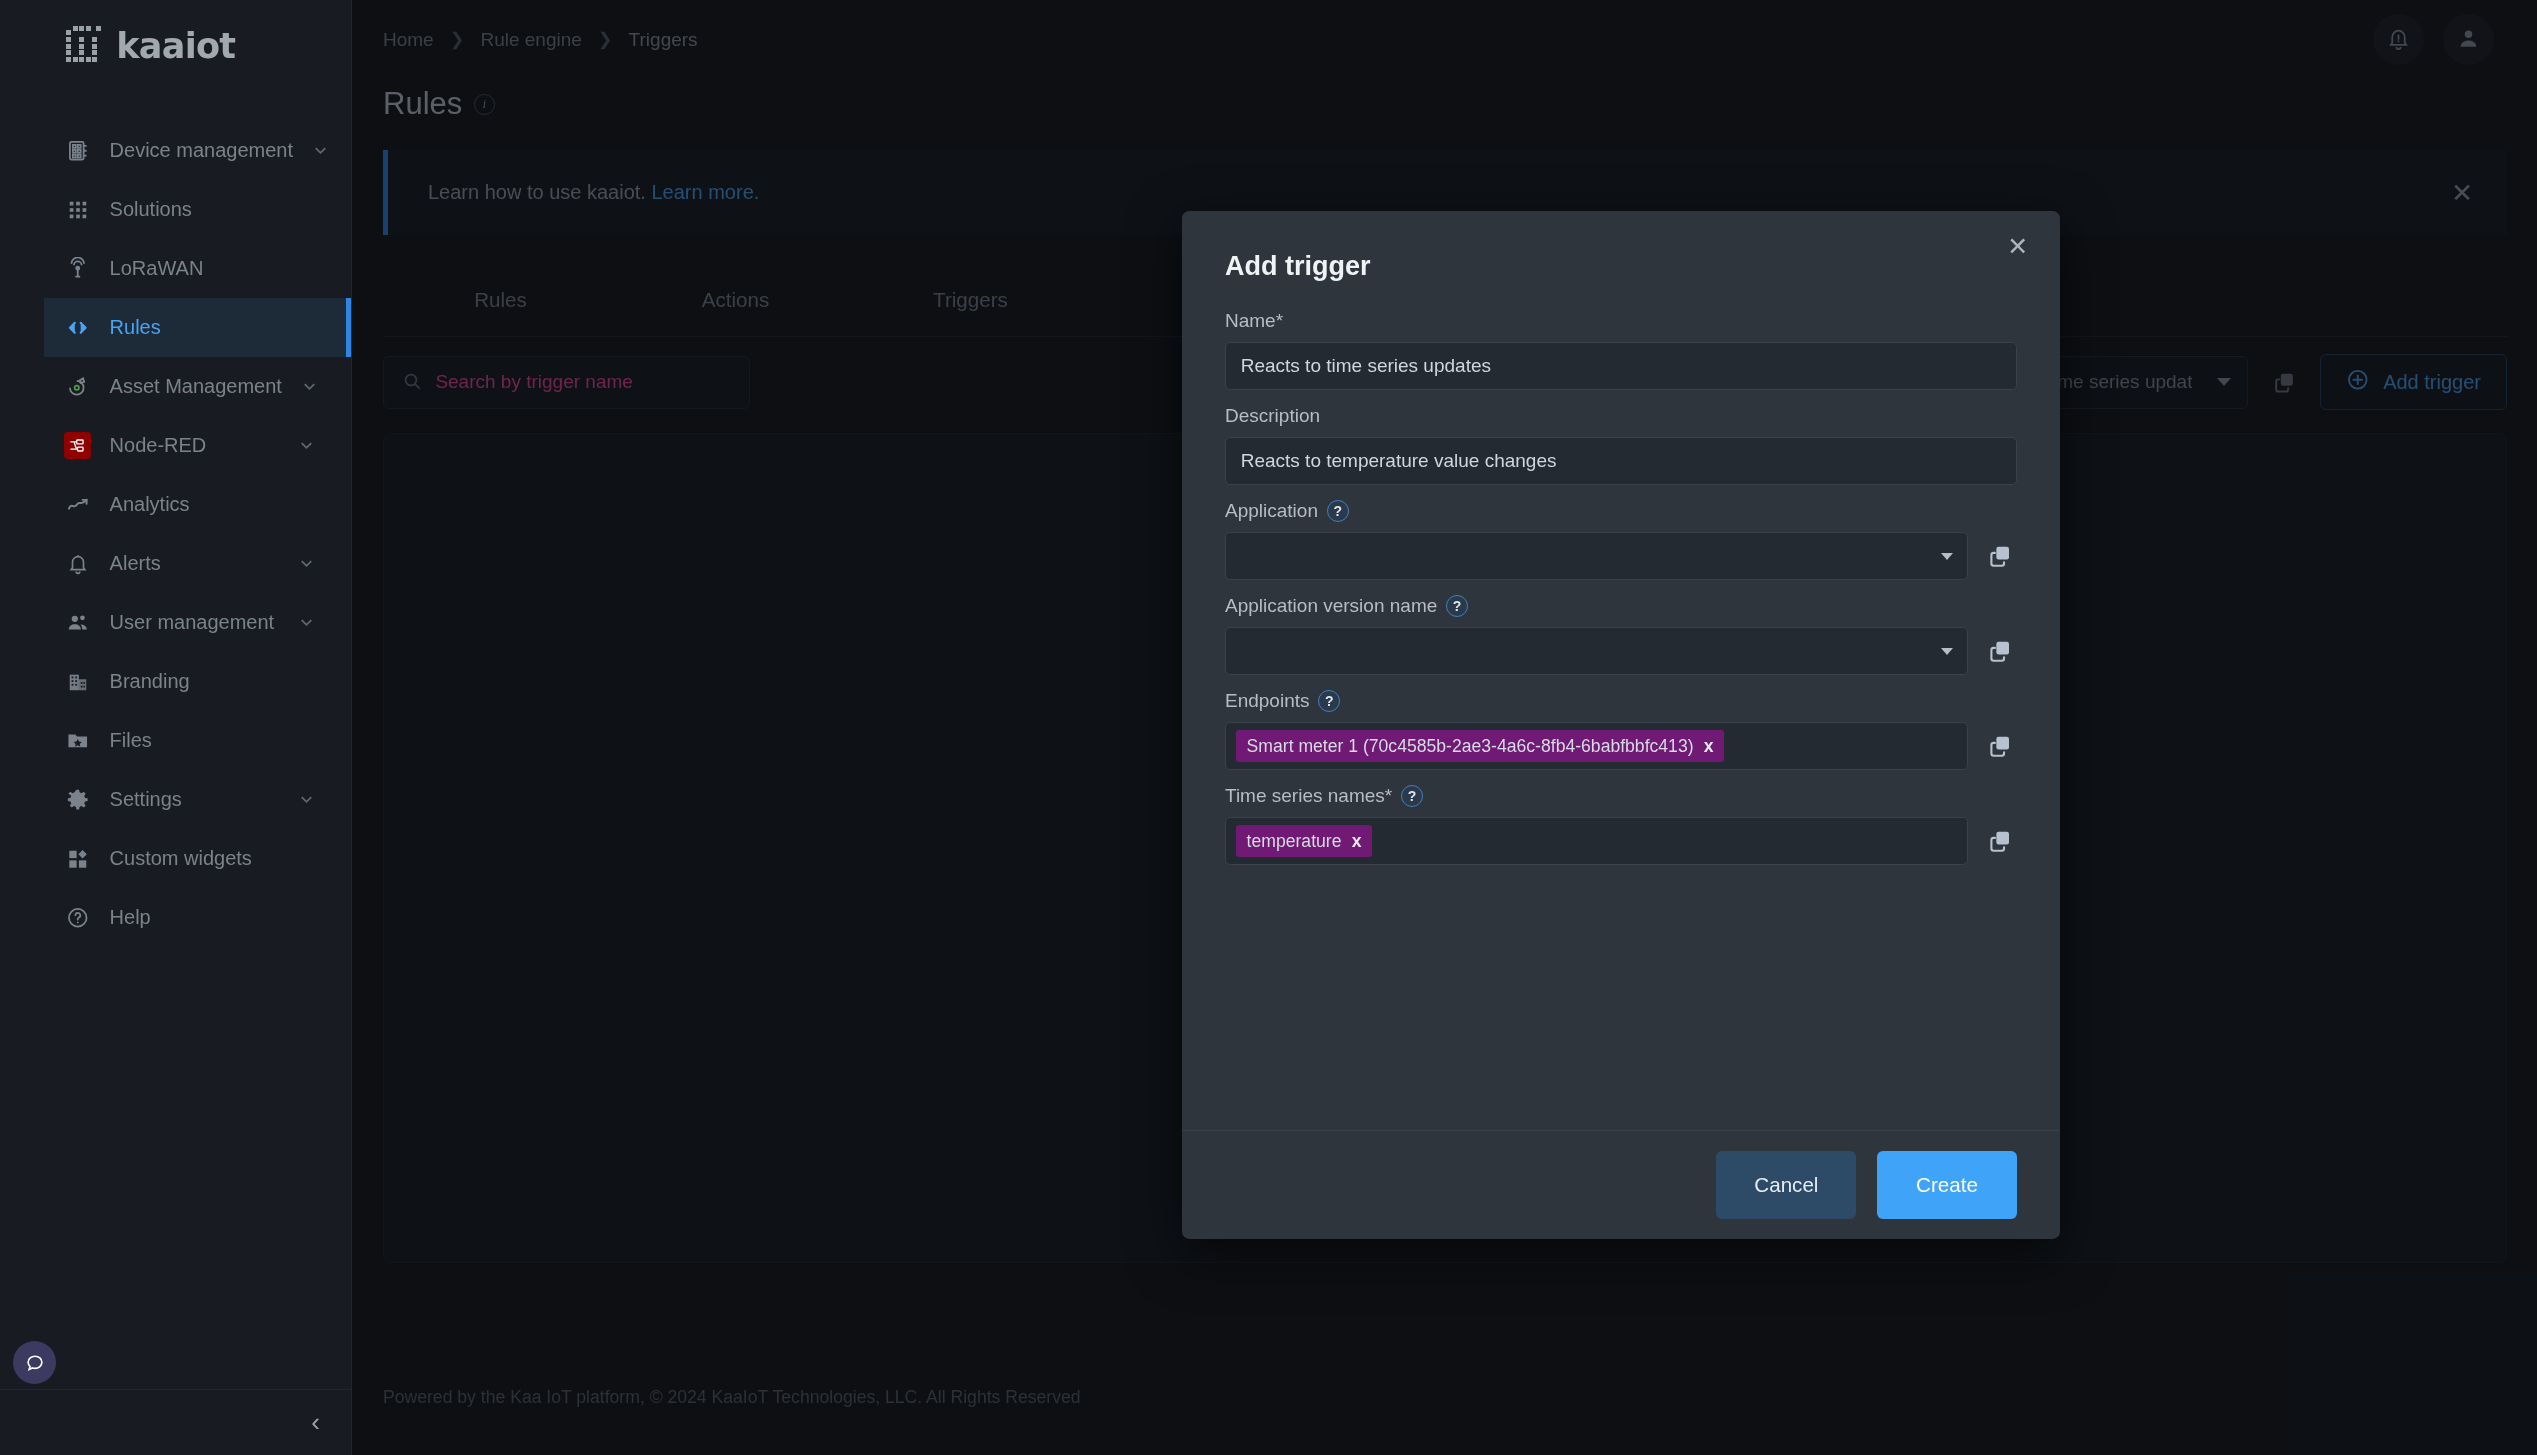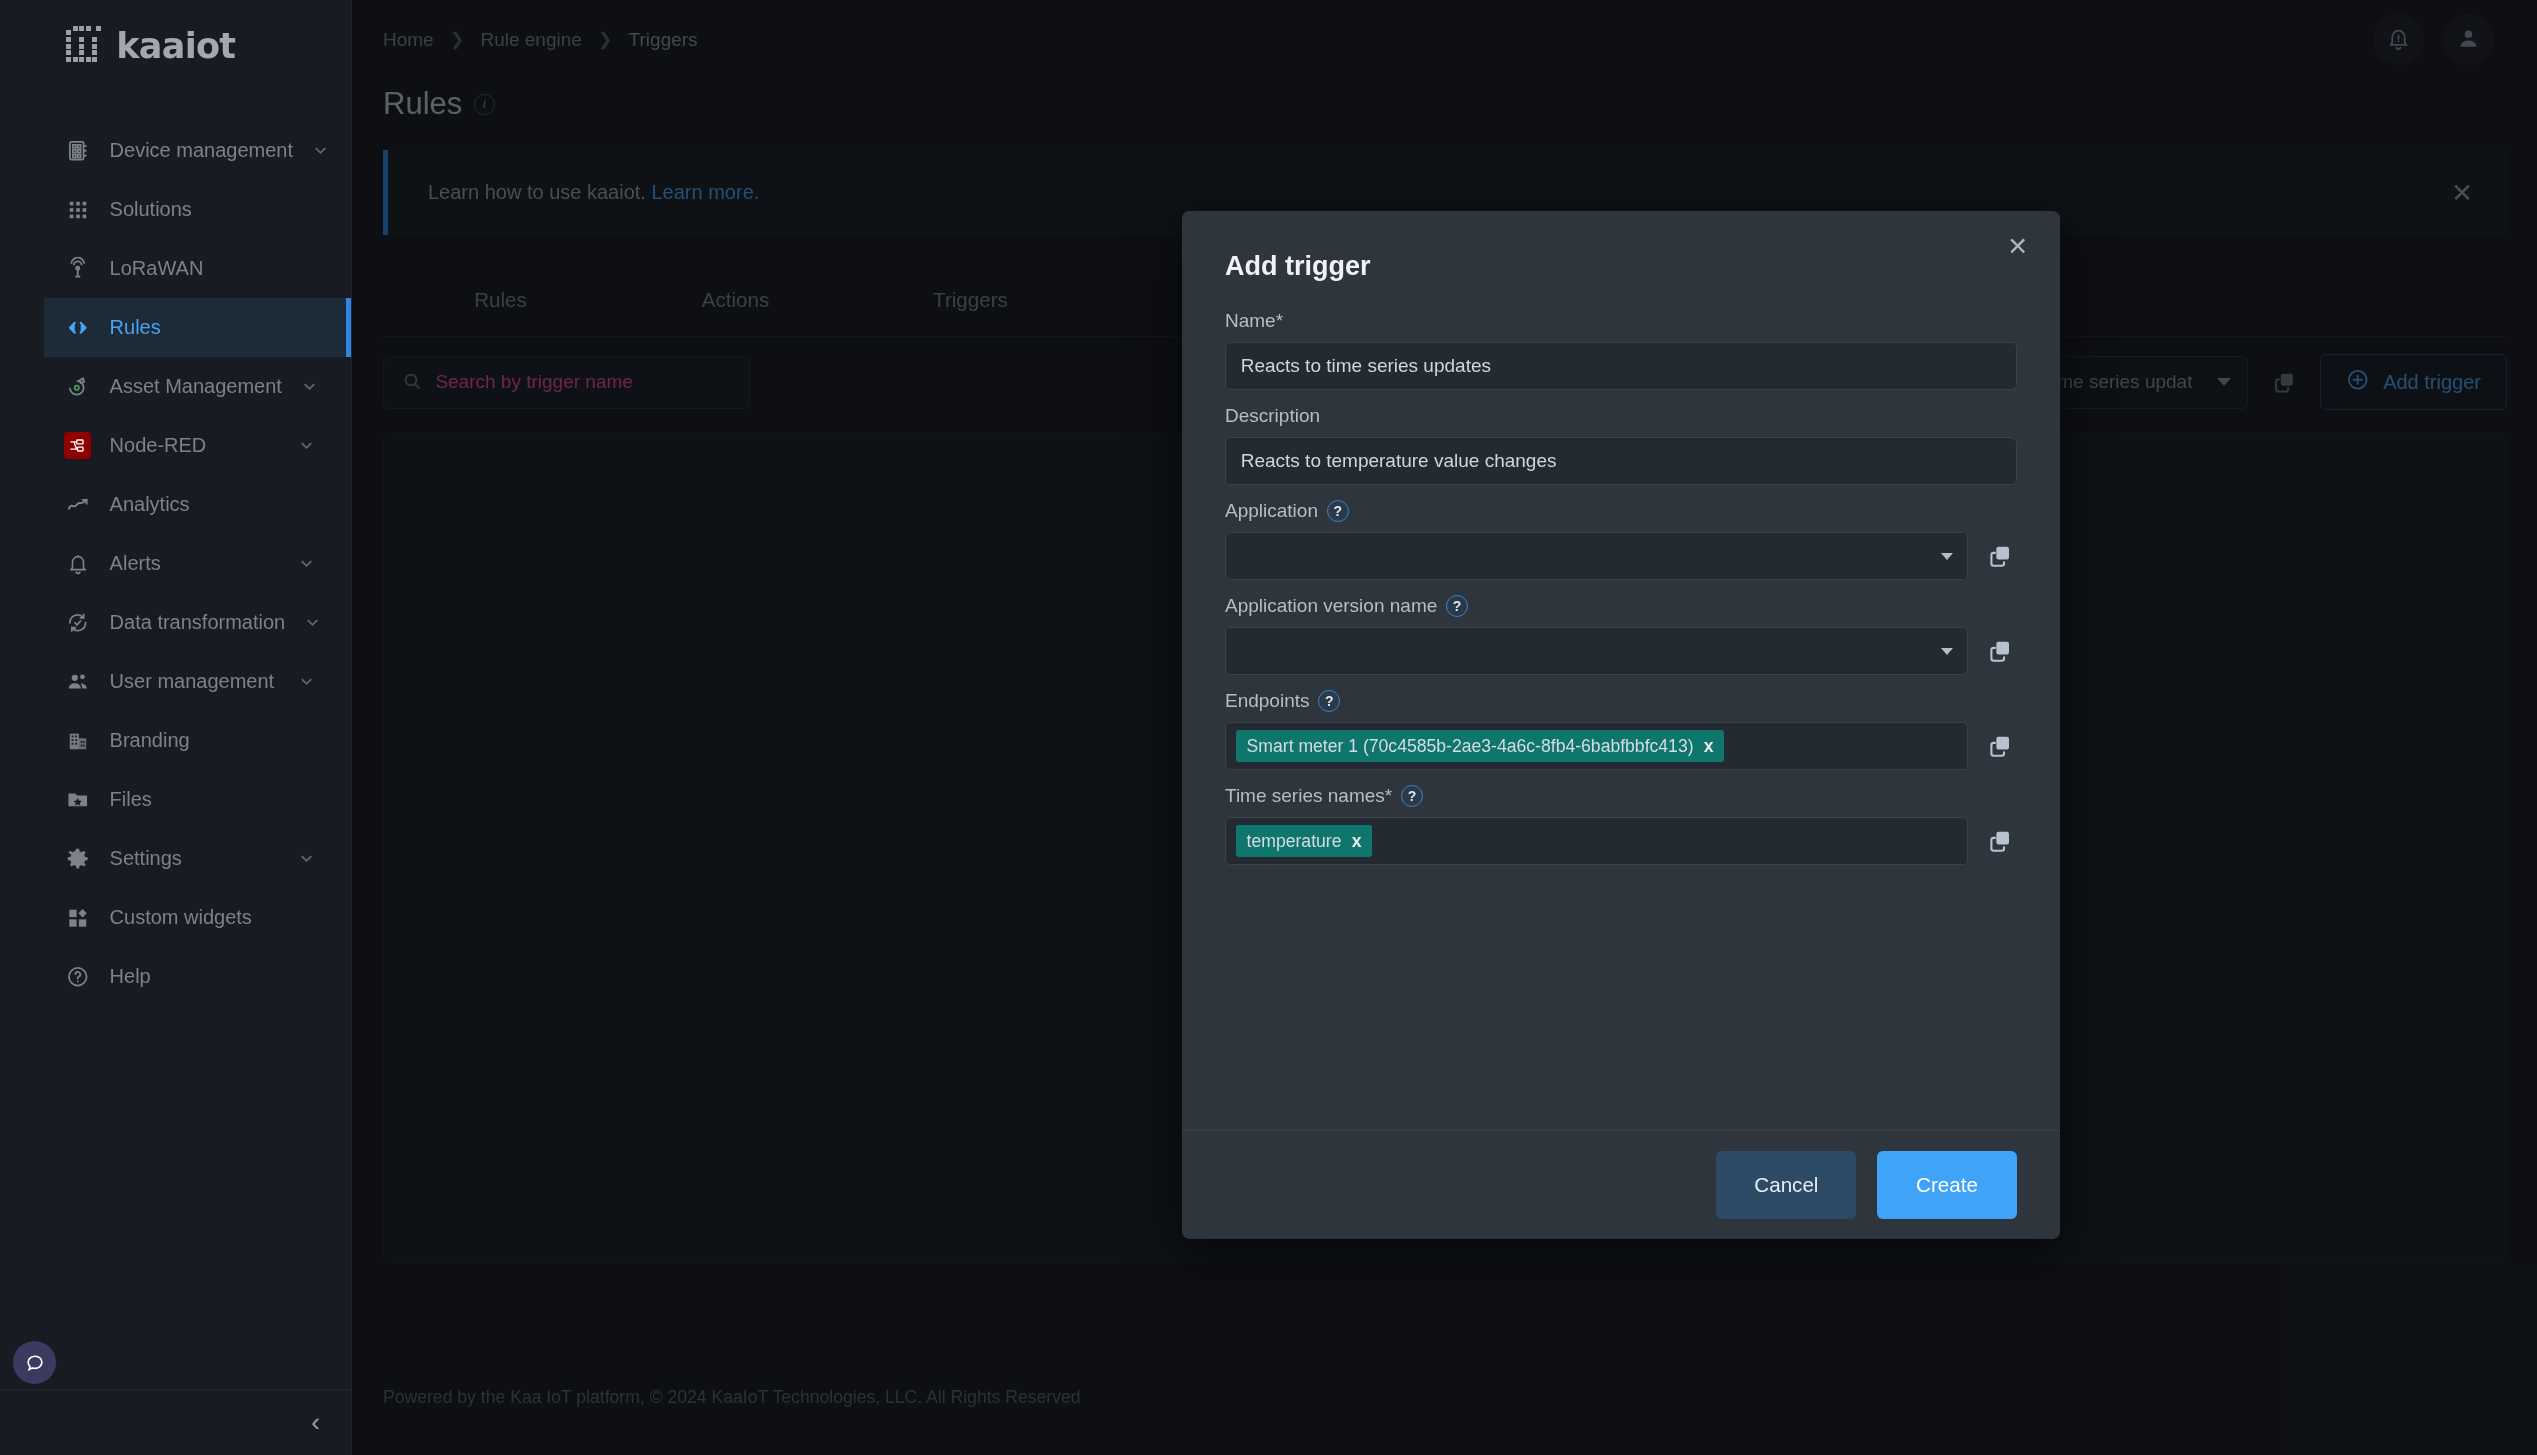--- a/index.html
+++ b/index.html
@@ -194,21 +194,21 @@
     display: flex; align-items: center; justify-content: space-between;
     padding: 0 14.7px; cursor: pointer;
   }
   .sel-input .caret2 { width:0;height:0;border-left:6.6px solid transparent;border-right:6.6px solid transparent;border-top:7.3px solid #b6bdc6; }
   .chip-input {
     flex: 1; min-height: 48px; background: #242a32;
     border: 0.7px solid #3a424c; border-radius: 5.1px;
     display: flex; align-items: center; gap: 8.8px; padding: 0 10.3px; flex-wrap: wrap;
   }
   .chip {
-    background: #0f766e; border-radius: 2.9px; height: 32px;
+    background: #701a75; border-radius: 2.9px; height: 32px;
     display: flex; align-items: center; gap: 10.3px; padding: 0 10.3px;
     font-size: 17.6px; color: #d6dce3;
   }
   .chip .x { color: #e6ebf0; font-size: 17.6px; cursor: pointer; font-weight: 700; }
   .copy-btn-modal { width: 34px; height: 34px; flex: 0 0 34px; cursor: pointer; display:flex;align-items:center;justify-content:center;}
 
   .modal-footer {
     height: 109px; border-top: 0.7px solid #3a414a;
     display: flex; align-items: center; justify-content: flex-end;
     gap: 20.6px; padding-right: 43px;
@@ -370,37 +370,20 @@
           </svg>
         </span>
         <span class="lbl">Alerts</span>
         <span class="chev">
           <svg width="19" height="19" viewBox="0 0 24 24" fill="none" stroke="#7b828c" stroke-width="2.2">
               <path d="M6 9l6 6 6-6"></path>
             </svg>
         </span>
       </div>
 
-      <div class="nav-item">
-        <span class="ic">
-          <svg width="23.5" height="23.5" viewBox="0 0 24 24" fill="none" stroke="#7b828c" stroke-width="1.8" stroke-linecap="round">
-            <path d="M4 12a8 8 0 0 1 13.5-5.8"></path>
-              <path d="M18 3.5v3.4h-3.4"></path>
-            <path d="M20 12a8 8 0 0 1-13.5 5.8"></path>
-              <path d="M6 20.5v-3.4h3.4"></path>
-            <path d="M9.2 12l2 2.2 3.6-4"></path>
-          </svg>
-        </span>
-        <span class="lbl">Data transformation</span>
-        <span class="chev">
-          <svg width="19" height="19" viewBox="0 0 24 24" fill="none" stroke="#7b828c" stroke-width="2.2">
-              <path d="M6 9l6 6 6-6"></path>
-            </svg>
-        </span>
-      </div>
 
       <div class="nav-item">
         <span class="ic">
           <svg width="23.5" height="23.5" viewBox="0 0 24 24" fill="#7b828c">
             <circle cx="9" cy="8" r="3.2"></circle>
               <path d="M2.8 19c0-3.4 2.8-5.4 6.2-5.4s6.2 2 6.2 5.4z"></path>
             <circle cx="16.8" cy="7" r="2.4"></circle>
               <path d="M15 13.8c3 .2 6.2 1.4 6.2 5.2h-4.6c0-2-.6-3.7-1.6-5.2z"></path>
           </svg>
         </span>

